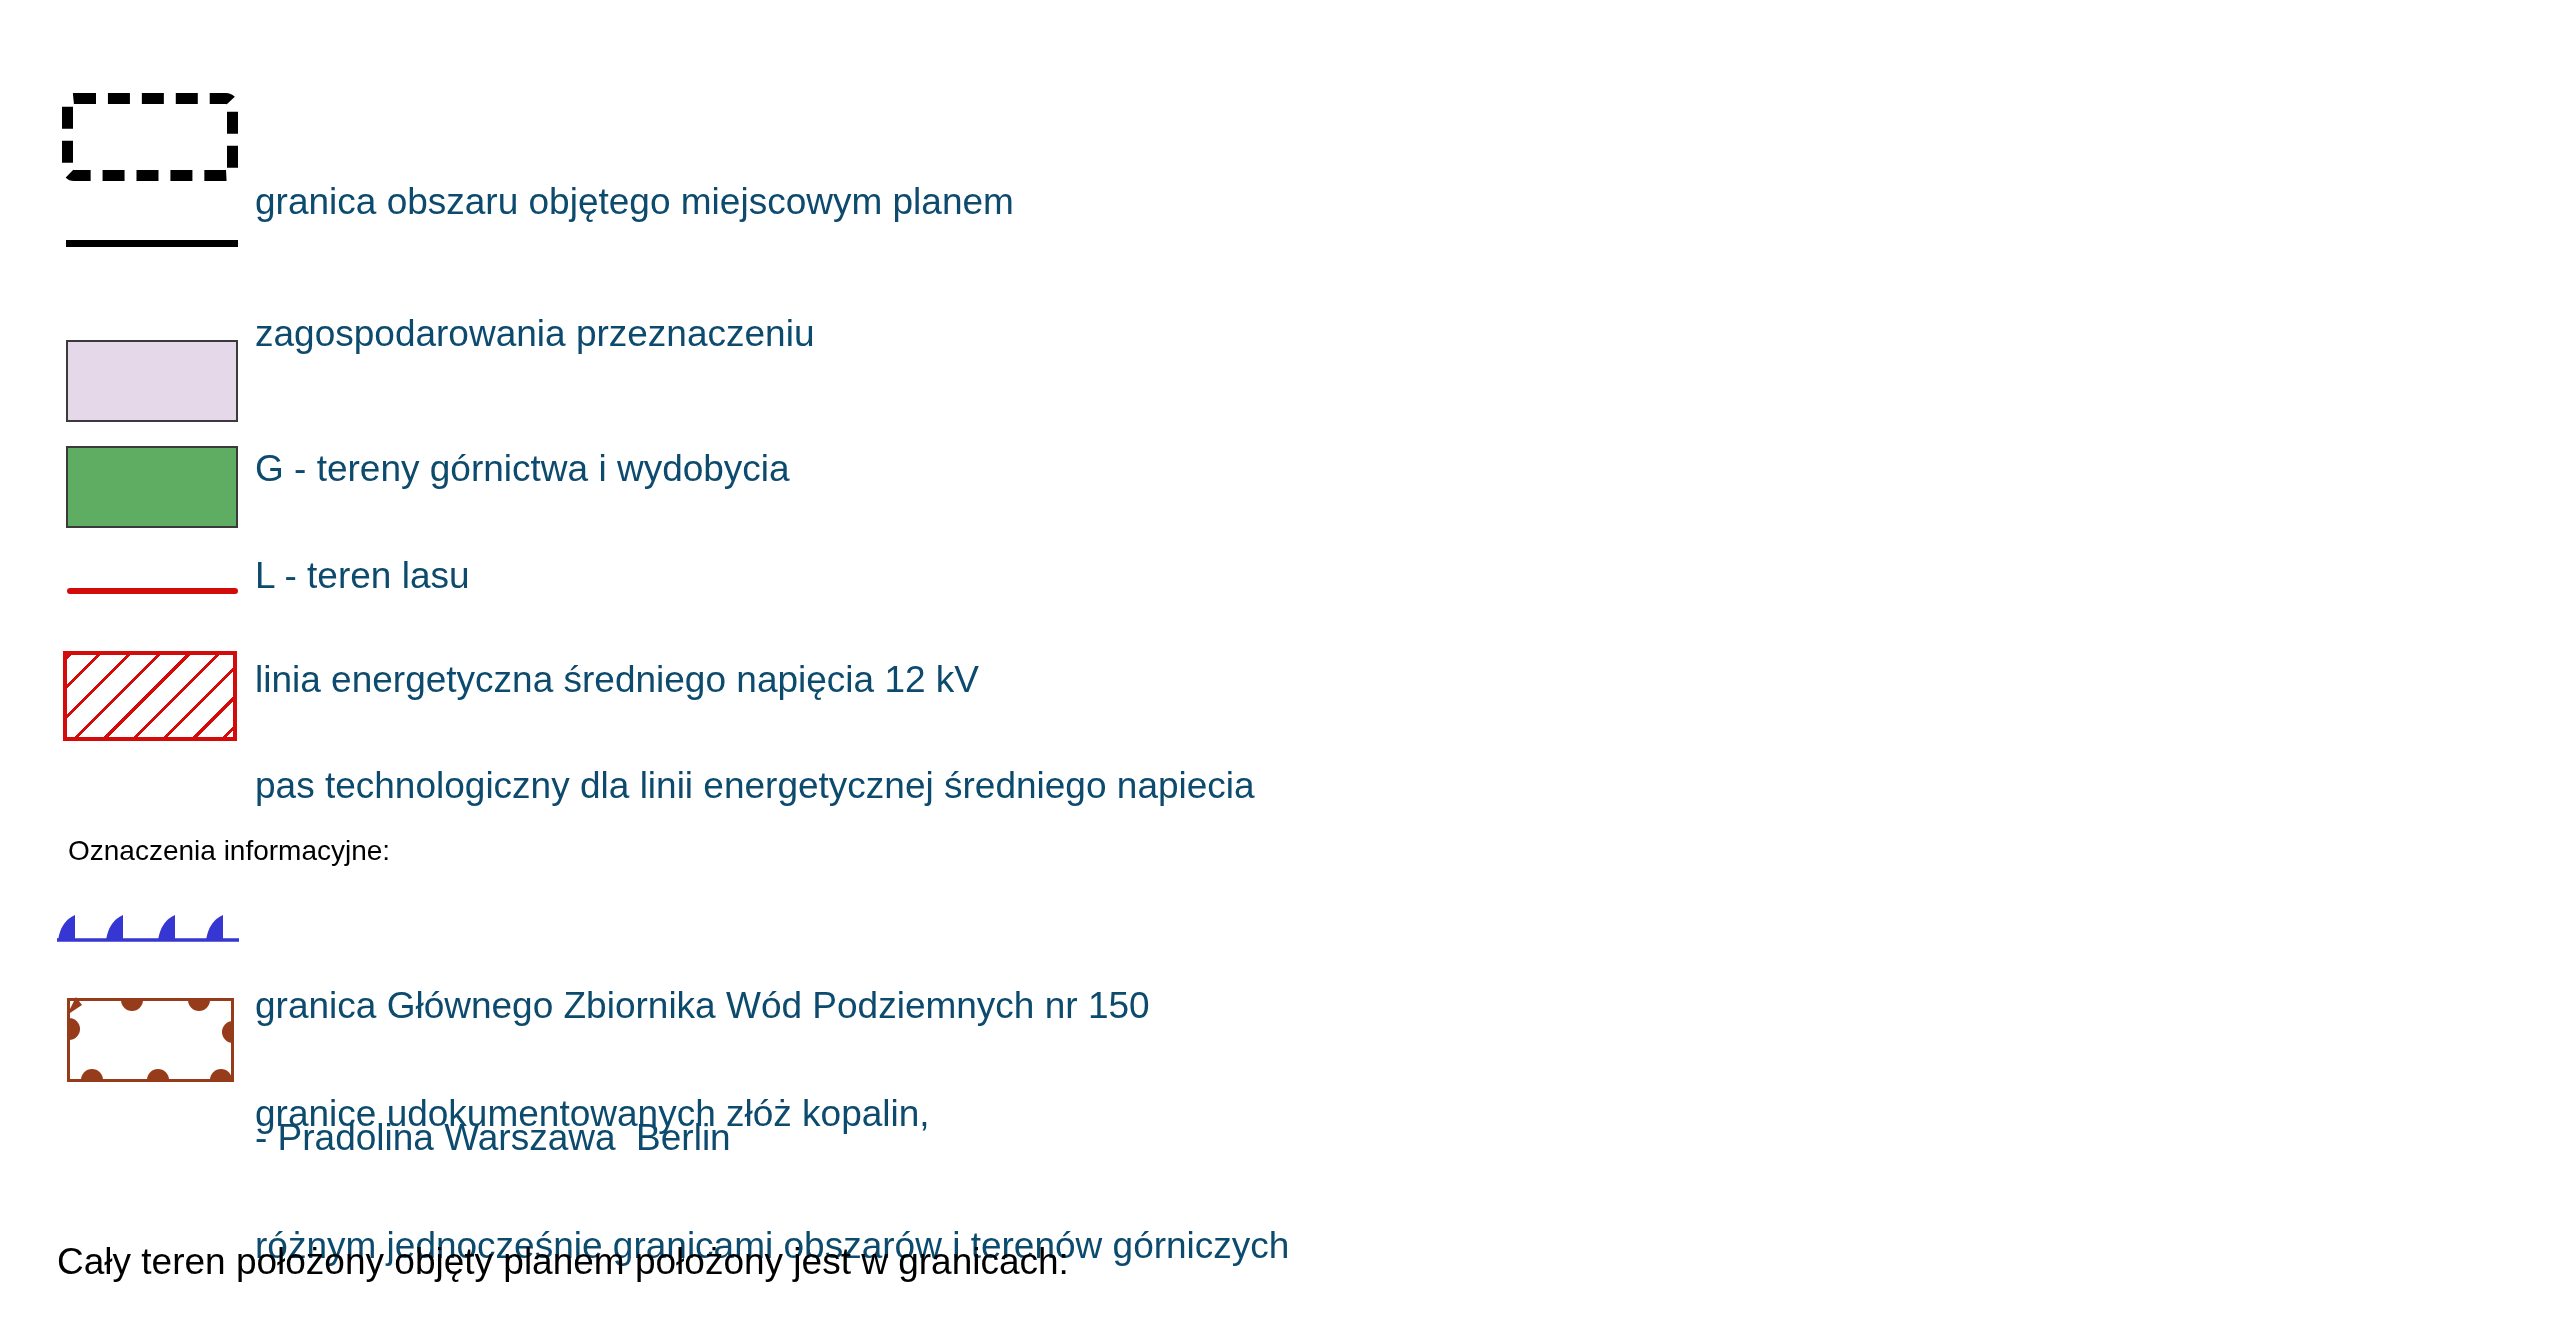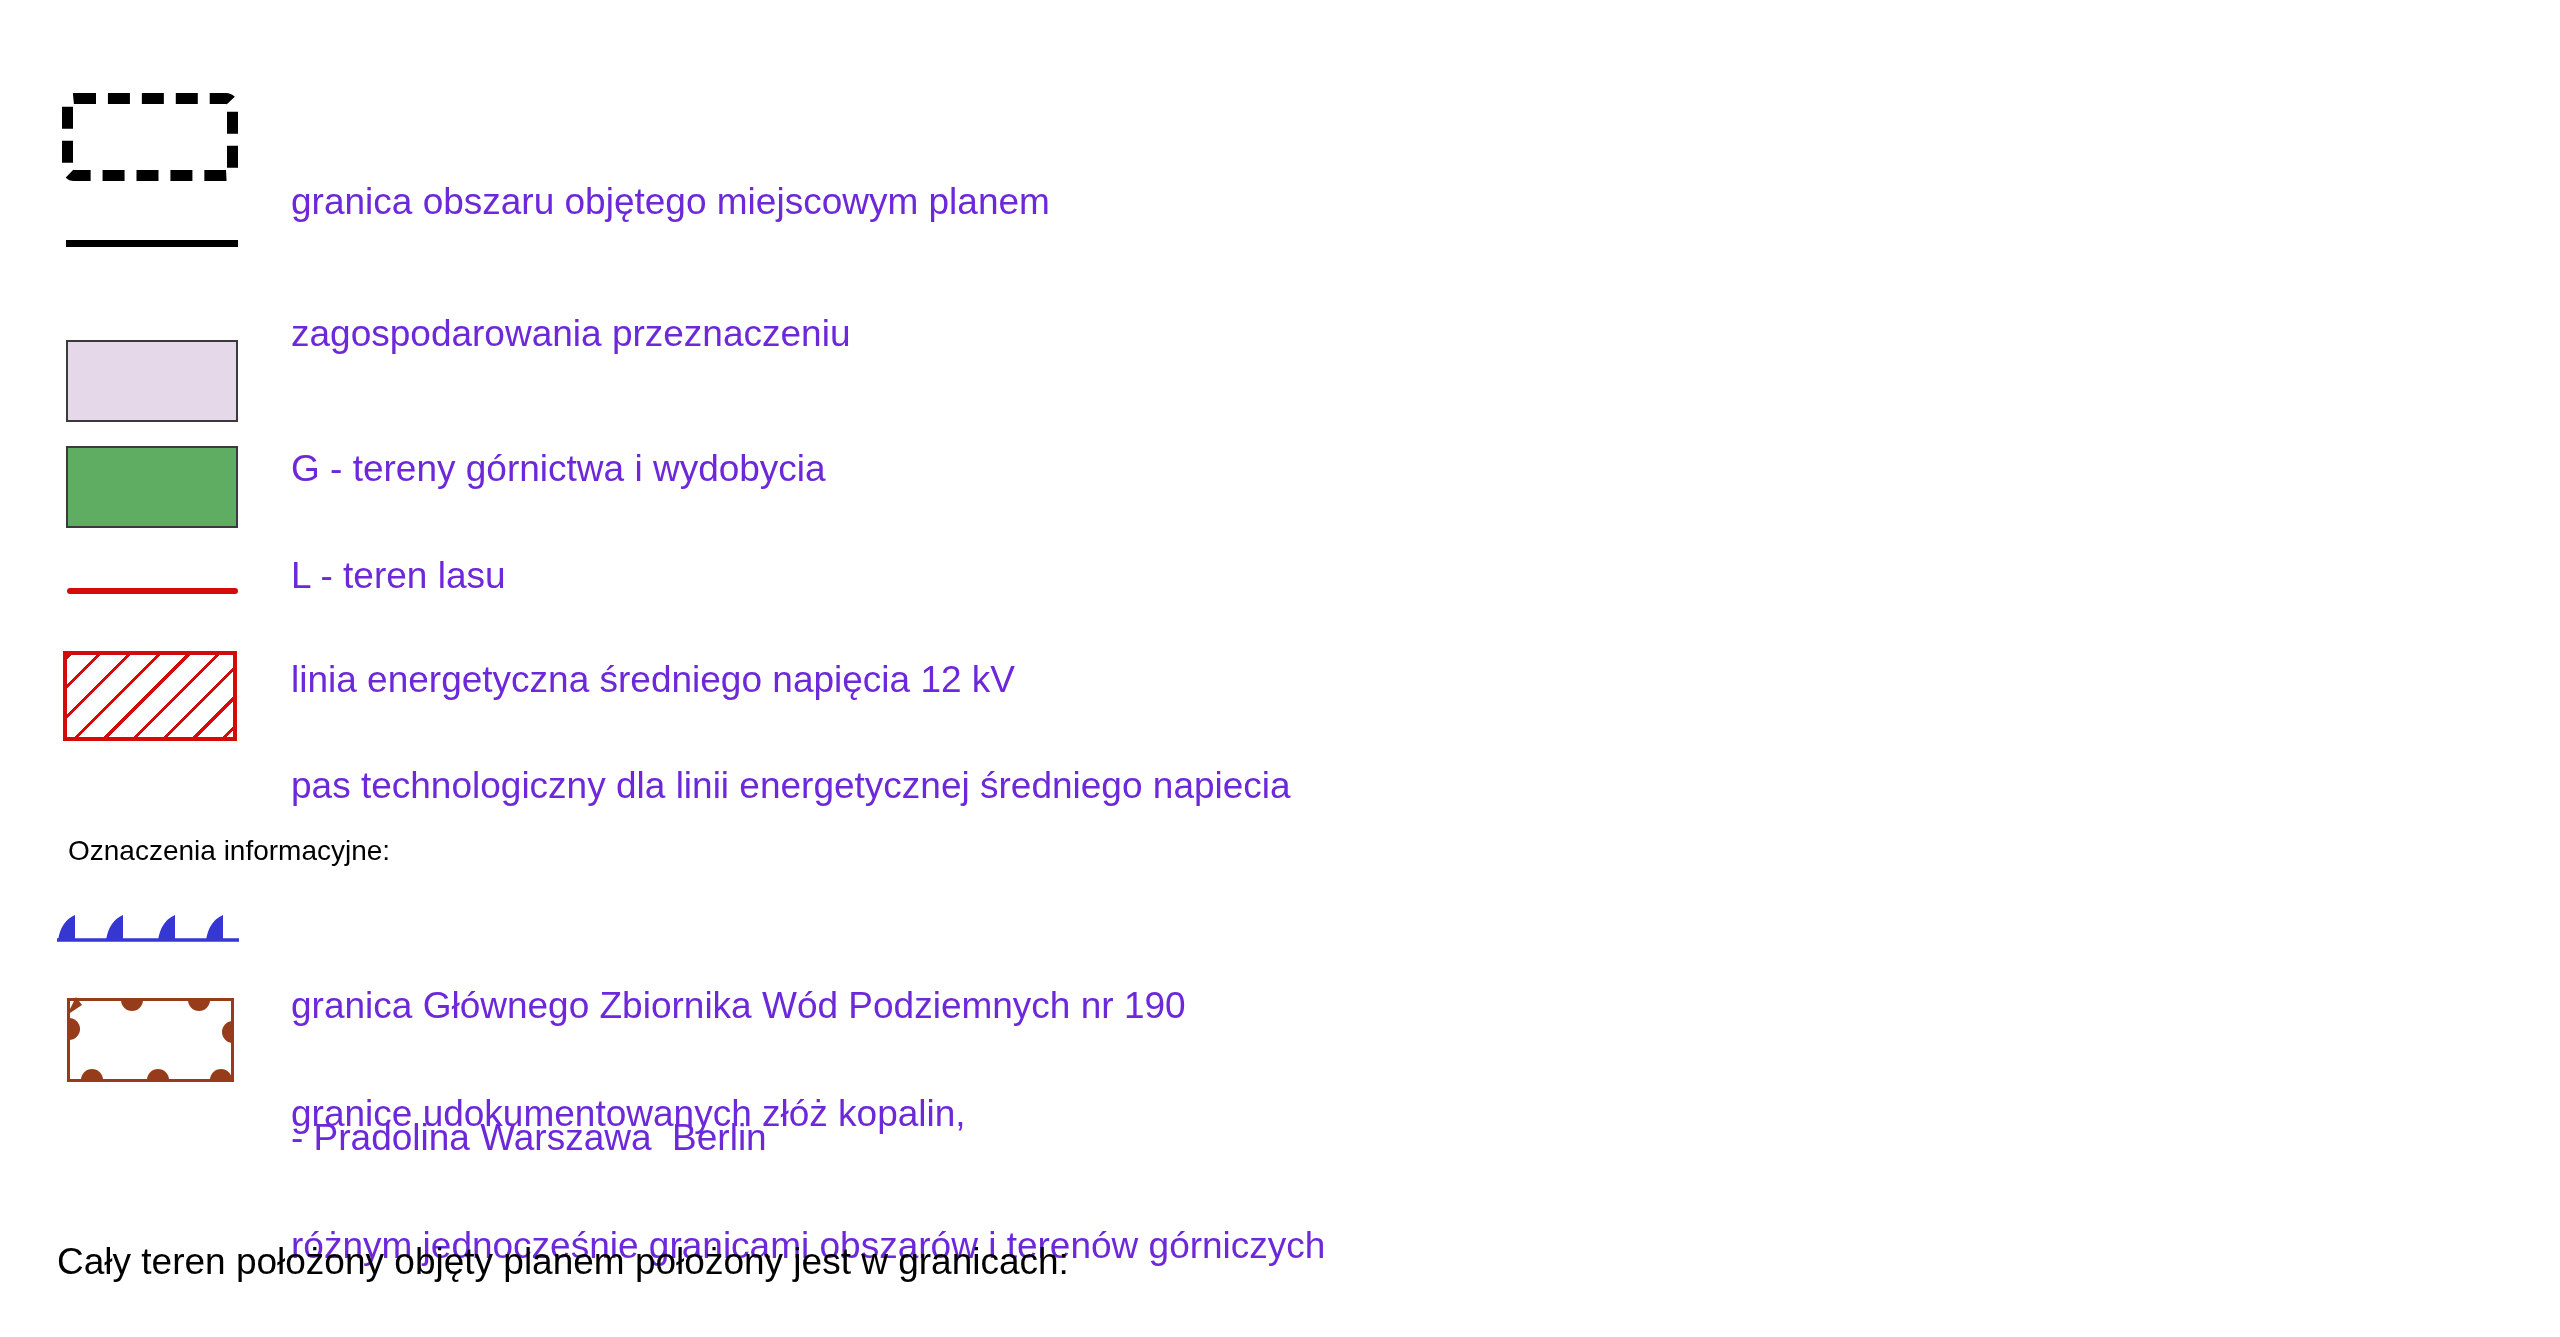--- a/index.html
+++ b/index.html
@@ -10,22 +10,21 @@
     background:#ffffff;
     font-family:"Liberation Sans", sans-serif;
     color:#000000;
     overflow:hidden;
   }
   .label{
     position:absolute;
     font-size:37px;
     line-height:44px;
     white-space:pre-wrap;
-    color:#6d28d9;
-    margin-left:36px;
+    color:#0c4a6e;
   }
   .heading{
     position:absolute;
     font-size:28px;
     line-height:46px;
     color:#000000;
   }
   .footer-text{
     position:absolute;
     font-size:37px;
@@ -126,21 +125,21 @@
   <div class="heading" style="left:68px; top:828px;">Oznaczenia informacyjne:</div>
 
   <svg class="sym-gzwp" viewBox="0 0 186 34" xmlns="http://www.w3.org/2000/svg">
     <path d="M2 31 H184" stroke="#3636d2" stroke-width="3.5" fill="none"></path>
     <path d="M3 31 Q6 12 20 6 L20 31 Z" fill="#3636d2"></path>
     <path d="M51 31 Q54 12 68 6 L68 31 Z" fill="#3636d2"></path>
     <path d="M103 31 Q106 12 120 6 L120 31 Z" fill="#3636d2"></path>
     <path d="M151 31 Q154 12 168 6 L168 31 Z" fill="#3636d2"></path>
   </svg>
   <div class="label" style="left:255px; top:896px;">
-    <div>granica Głównego Zbiornika Wód Podziemnych nr 190</div>
+    <div>granica Głównego Zbiornika Wód Podziemnych nr 150</div>
     <div>- Pradolina Warszawa  Berlin</div>
   </div>
 
   <svg class="sym-deposit" viewBox="0 0 170 86" xmlns="http://www.w3.org/2000/svg">
     <rect x="2.5" y="2.5" width="164" height="81" fill="none" stroke="#963c1b" stroke-width="3"></rect>
 
     <path d="M55 3 A11 11 0 0 0 77 3 Z" fill="#963c1b"></path>
     <path d="M122 3 A11 11 0 0 0 144 3 Z" fill="#963c1b"></path>
 
     <path d="M15 83 A11 11 0 0 1 37 83 Z" fill="#963c1b"></path>

